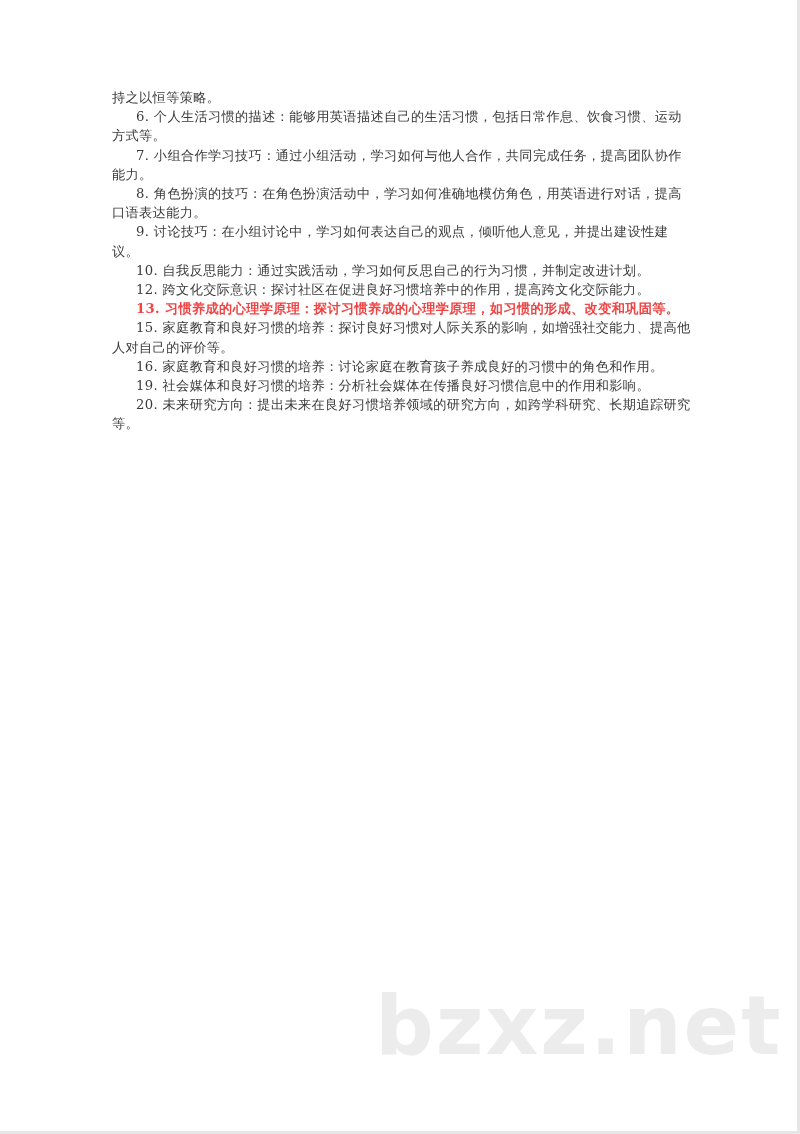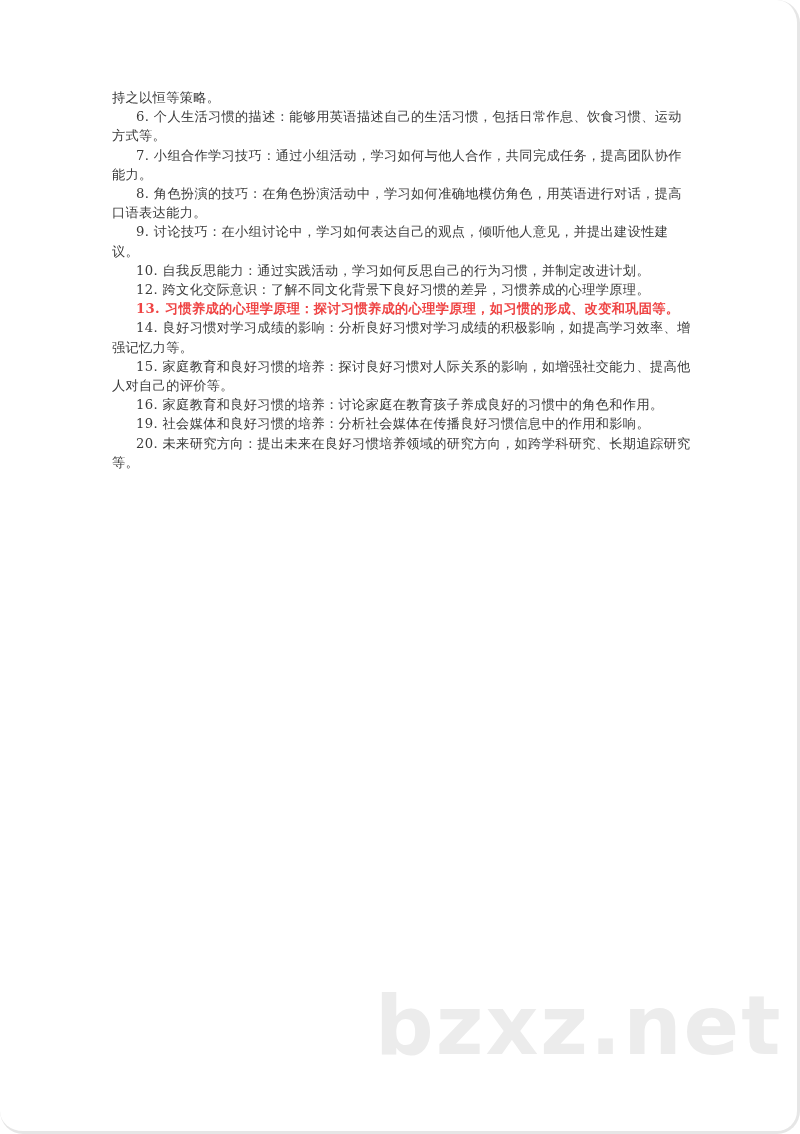--- a/index.html
+++ b/index.html
@@ -16,21 +16,20 @@
     }
     .page {
       position: absolute;
       left: 0;
       top: 0;
       width: 797px;
       height: 1131px;
       background: #ffffff;
       border-right: 3px solid #e6e6e6;
       border-bottom: 3px solid #e6e6e6;
-      border-radius: 23px;
     }
     .content {
       position: absolute;
       left: 112px;
       top: 88px;
       width: 580px;
       color: #3a3a3a;
       font-size: 13.2px;
       line-height: 19.2px;
       letter-spacing: 0.35px;
@@ -65,23 +64,22 @@
 
 <div class="page">
   <div class="content">
     <p class="para">持之以恒等策略。</p>
 
     <p class="item"><span>6.</span> <span>个人生活习惯的描述：能够用英语描述自己的生活习惯，包括日常作息、饮食习惯、运动方式等。</span></p>
     <p class="item"><span>7.</span> <span>小组合作学习技巧：通过小组活动，学习如何与他人合作，共同完成任务，提高团队协作能力。</span></p>
     <p class="item"><span>8.</span> <span>角色扮演的技巧：在角色扮演活动中，学习如何准确地模仿角色，用英语进行对话，提高口语表达能力。</span></p>
     <p class="item"><span>9.</span> <span>讨论技巧：在小组讨论中，学习如何表达自己的观点，倾听他人意见，并提出建设性建议。</span></p>
     <p class="item"><span>10.</span> <span>自我反思能力：通过实践活动，学习如何反思自己的行为习惯，并制定改进计划。</span></p>
-    <p class="item"><span>12.</span> <span>跨文化交际意识：了解不同文化背景下良好习惯的差异，习惯养成的心理学原理。</span></p>
+    <p class="item"><span>12.</span> <span>跨文化交际意识：探讨社区在促进良好习惯培养中的作用，提高跨文化交际能力。</span></p>
     <p class="item bold"><span>13.</span> <span>习惯养成的心理学原理：探讨习惯养成的心理学原理，如习惯的形成、改变和巩固等。</span></p>
-    <p class="item"><span>14.</span> <span>良好习惯对学习成绩的影响：分析良好习惯对学习成绩的积极影响，如提高学习效率、增强记忆力等。</span></p>
     <p class="item"><span>15.</span> <span>家庭教育和良好习惯的培养：探讨良好习惯对人际关系的影响，如增强社交能力、提高他人对自己的评价等。</span></p>
     <p class="item"><span>16.</span> <span>家庭教育和良好习惯的培养：讨论家庭在教育孩子养成良好的习惯中的角色和作用。</span></p>
     <p class="item"><span>19.</span> <span>社会媒体和良好习惯的培养：分析社会媒体在传播良好习惯信息中的作用和影响。</span></p>
     <p class="item"><span>20.</span> <span>未来研究方向：提出未来在良好习惯培养领域的研究方向，如跨学科研究、长期追踪研究等。</span></p>
   </div>
 
   <div class="watermark">bzxz.net</div>
 </div>
 
 </body></html>

